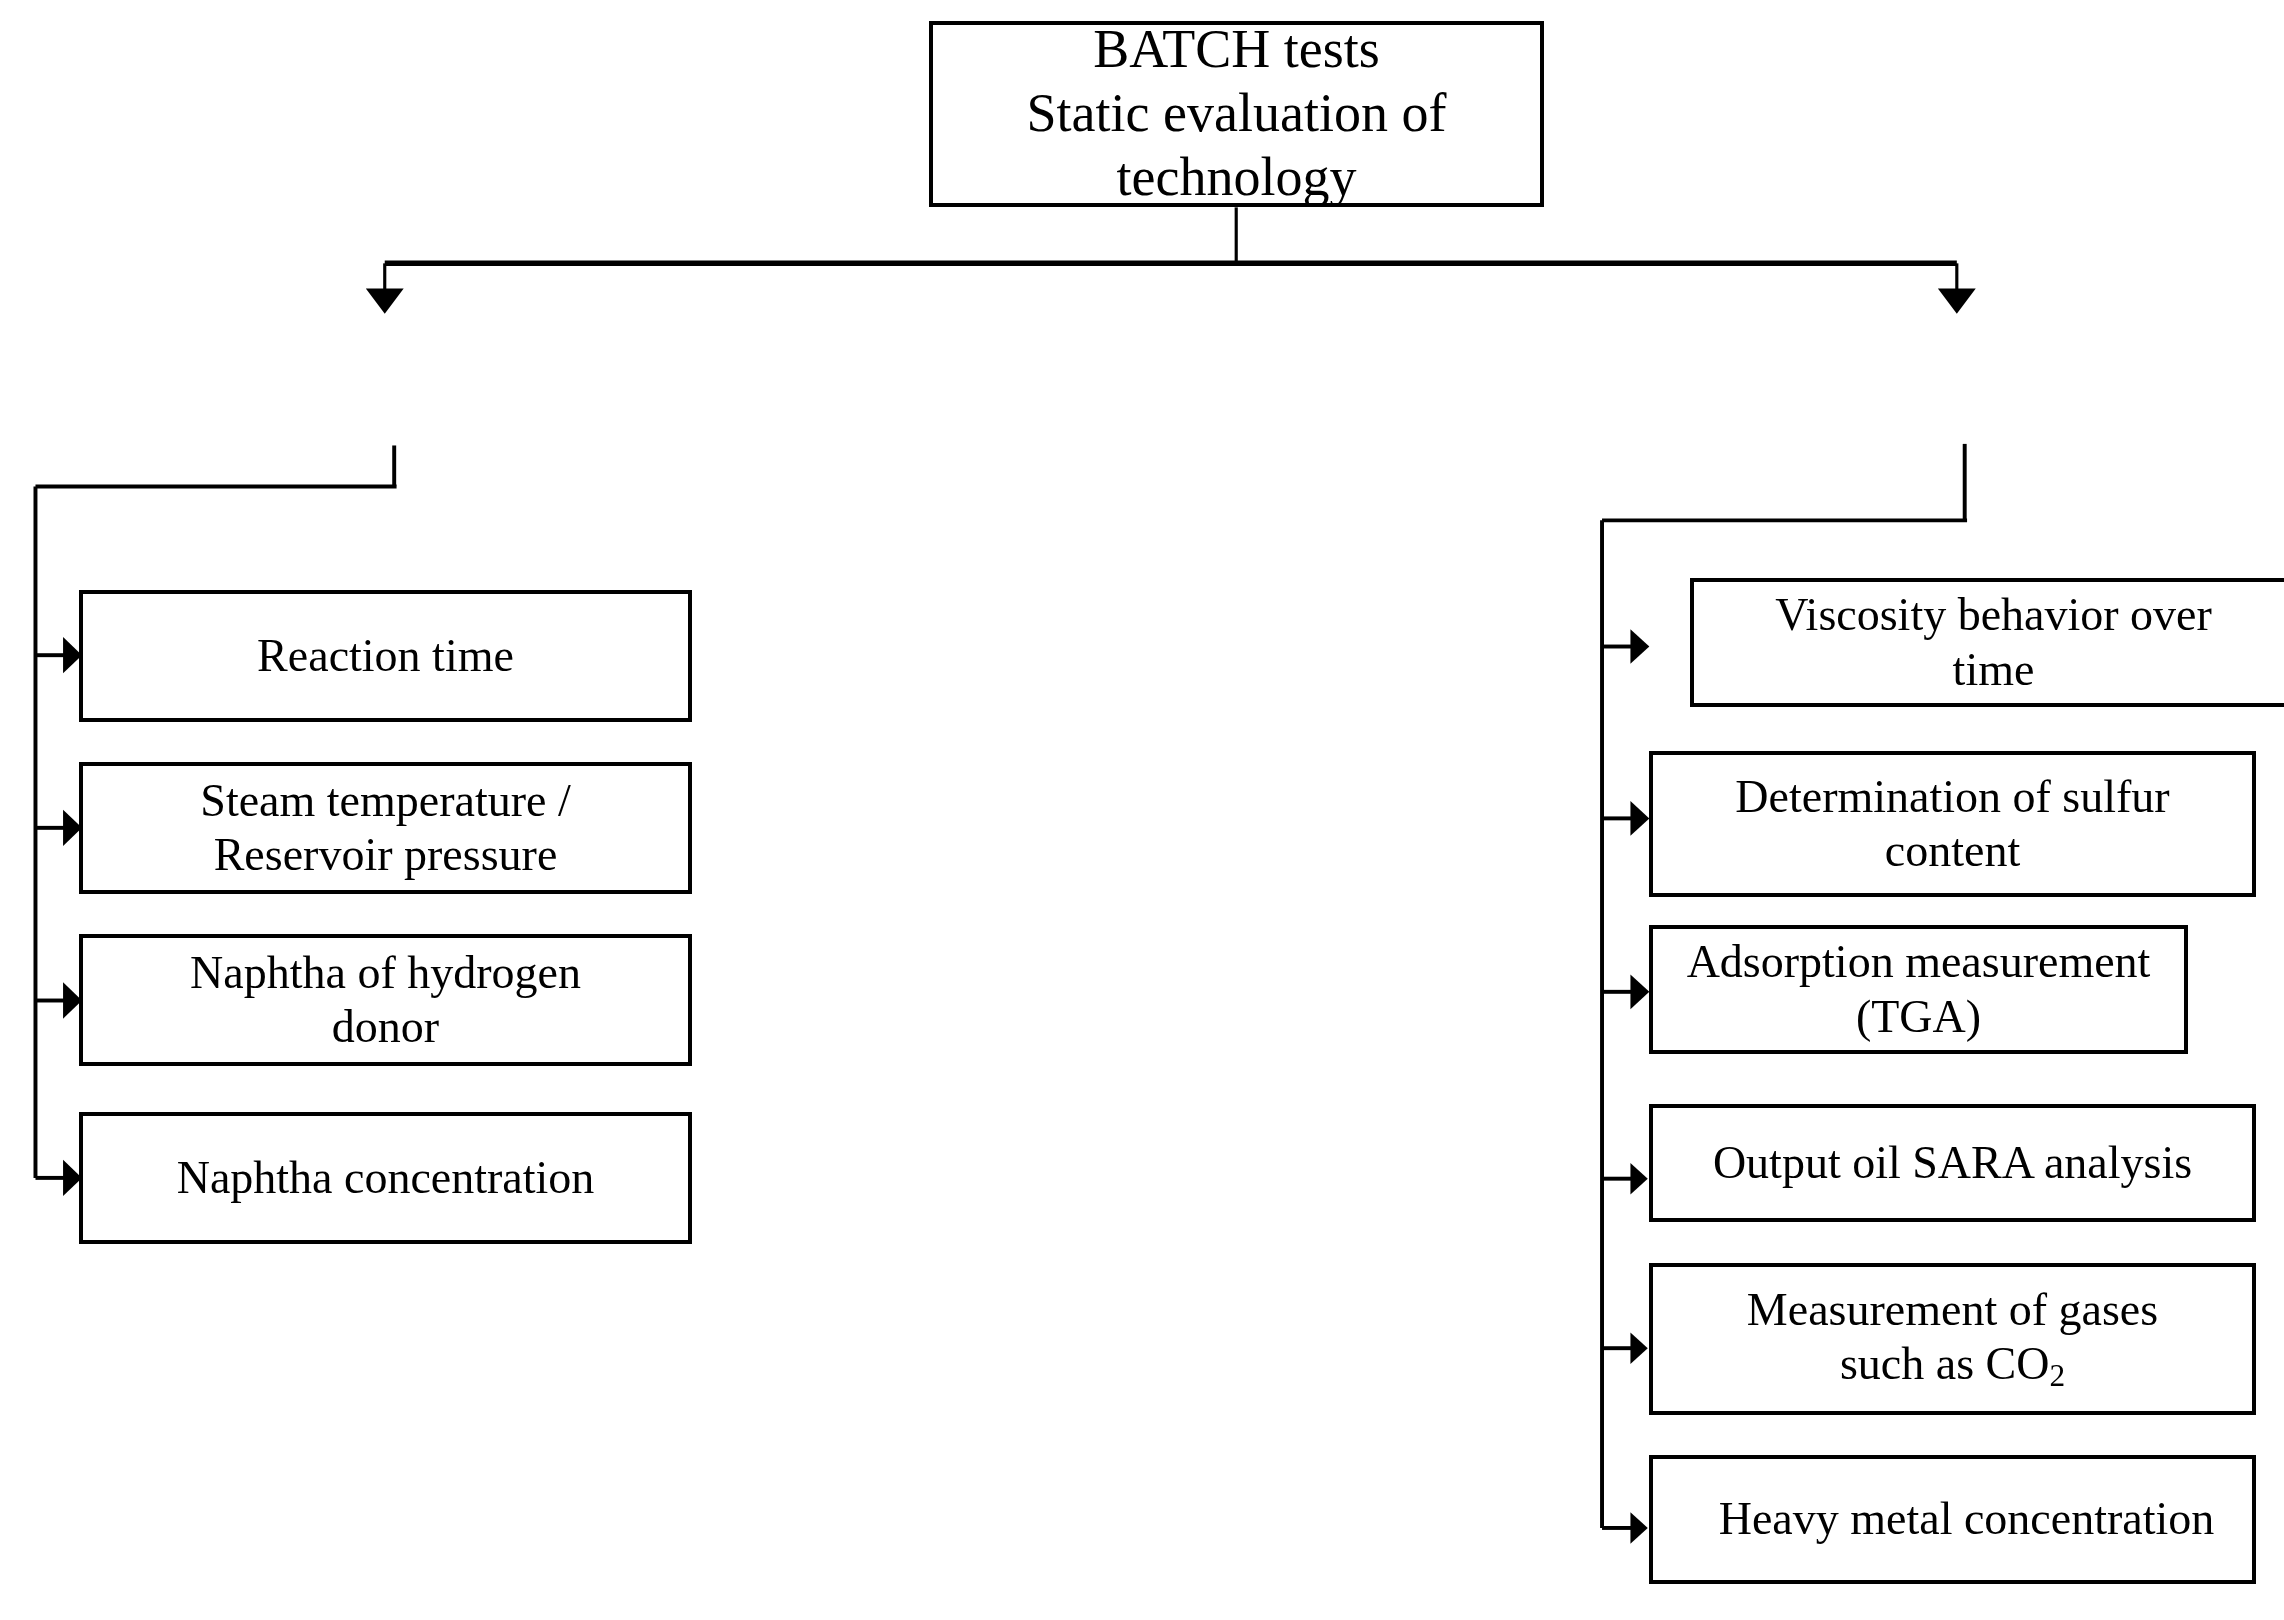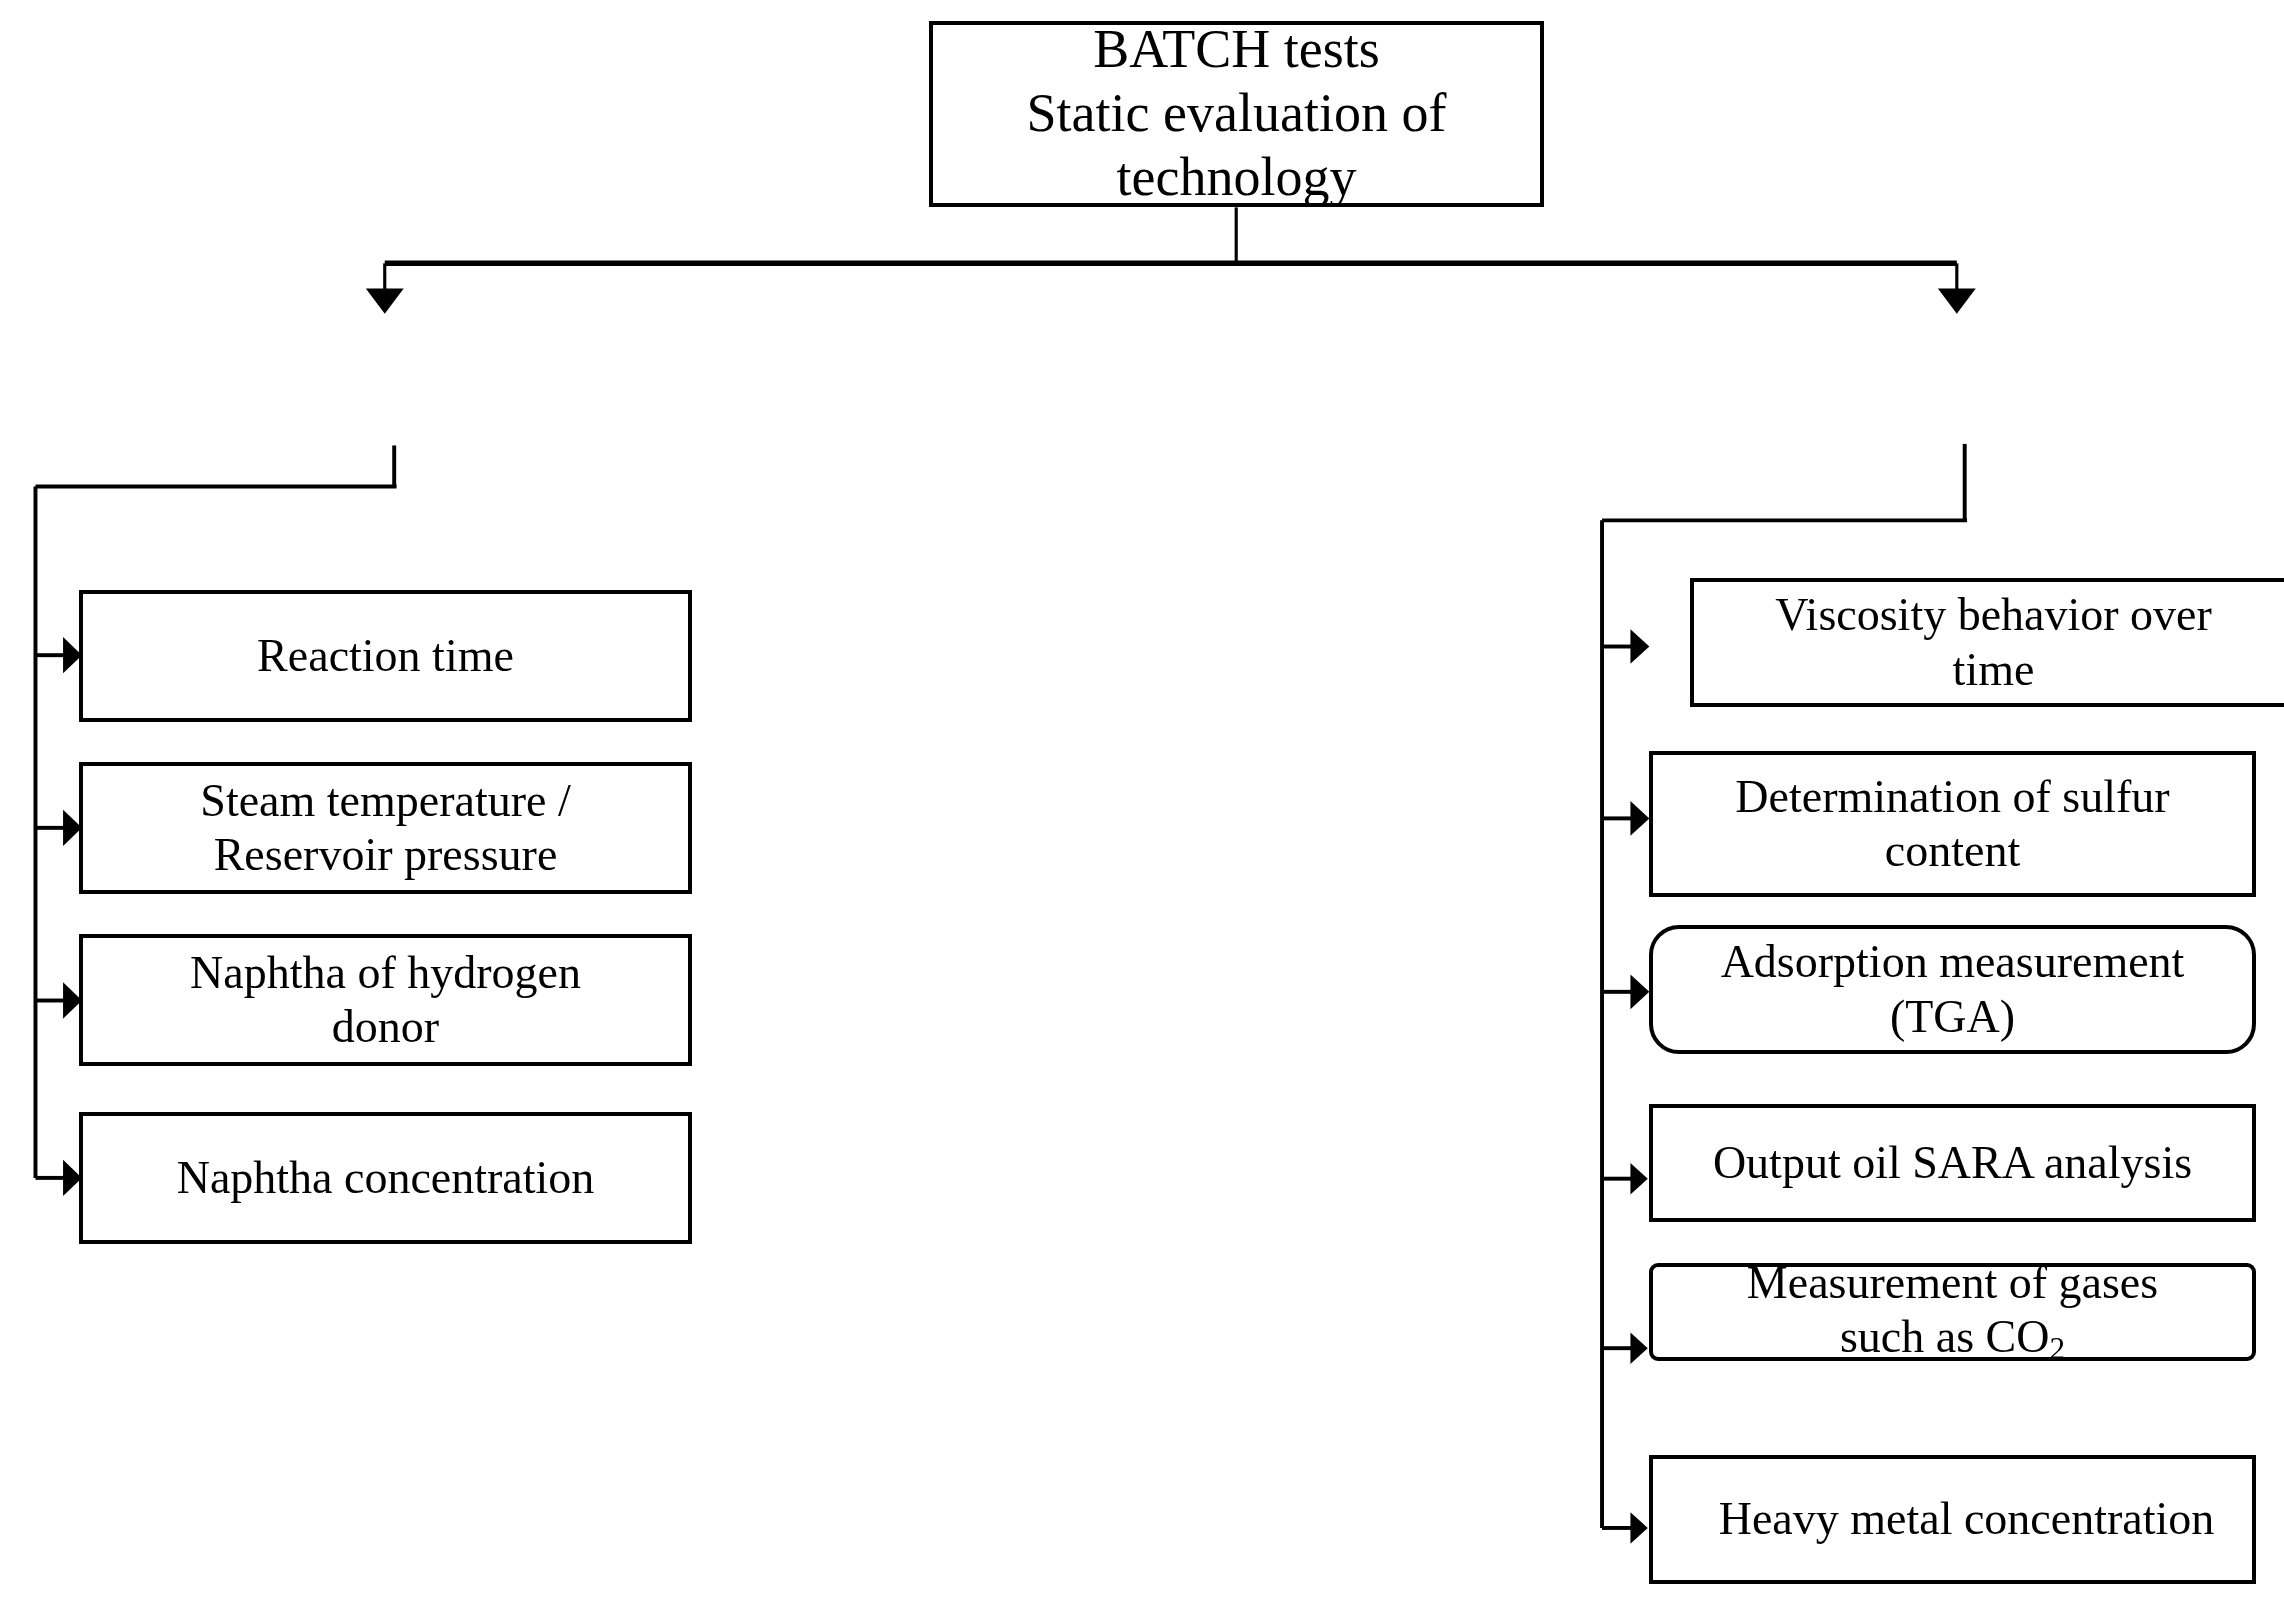--- a/index.html
+++ b/index.html
@@ -145,30 +145,30 @@
   <div class="node leaf-node" style="left:1649px; top:578px; width:607px; height:129px;margin-left:41px;">
     <span class="label">Viscosity behavior over
 time</span>
   </div>
 
   <div class="node leaf-node" style="left:1649px; top:751px; width:607px; height:146px;">
     <span class="label">Determination of sulfur
 content</span>
   </div>
 
-  <div class="node leaf-node" style="left:1649px; top:925px; width:607px; height:129px;border-radius:30px;">
+  <div class="node leaf-node" style="left:1649px; top:925px; width:539px; height:129px;">
     <span class="label">Adsorption measurement
 (TGA)</span>
   </div>
 
   <div class="node leaf-node" style="left:1649px; top:1104px; width:607px; height:118px;">
     <span class="label">Output oil SARA analysis</span>
   </div>
 
-  <div class="node leaf-node" style="left:1649px; top:1263px; width:607px; height:98px;border-radius:9px;">
+  <div class="node leaf-node" style="left:1649px; top:1263px; width:607px; height:152px;">
     <span class="label"><span>Measurement of gases
 such as CO</span><sub>2</sub></span>
   </div>
 
   <div class="node leaf-node" style="left:1649px; top:1455px; width:607px; height:129px;padding-left:28px;">
     <span class="label">Heavy metal concentration</span>
   </div>
 
 </div>
 

